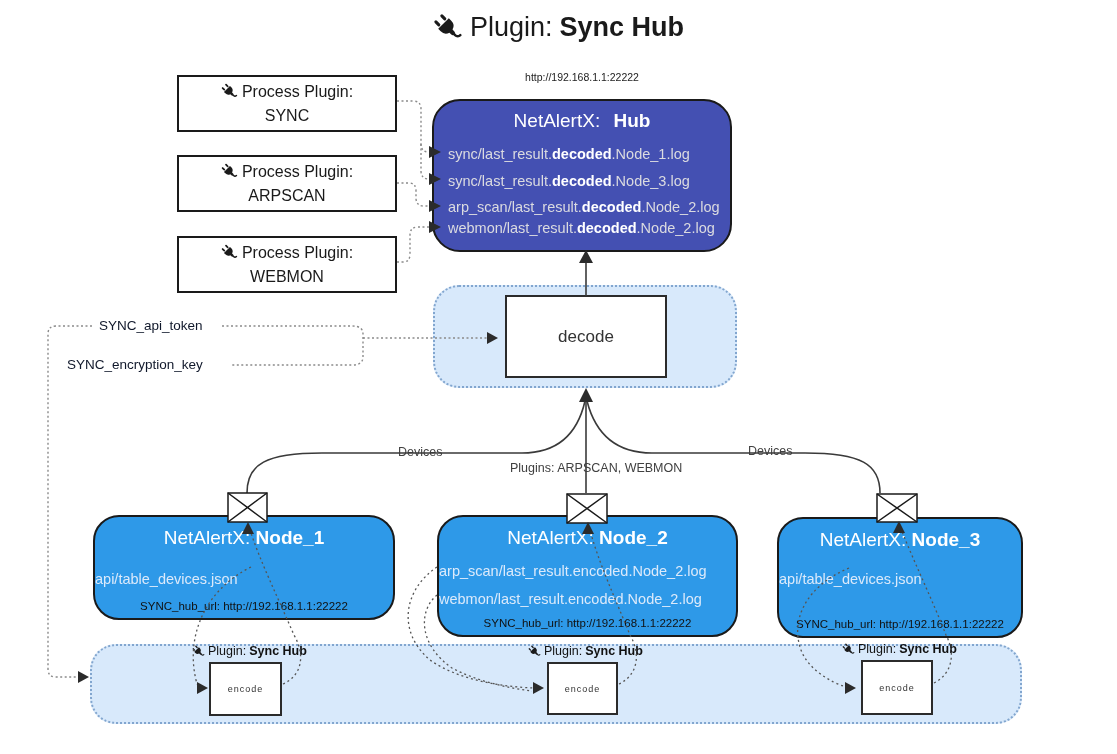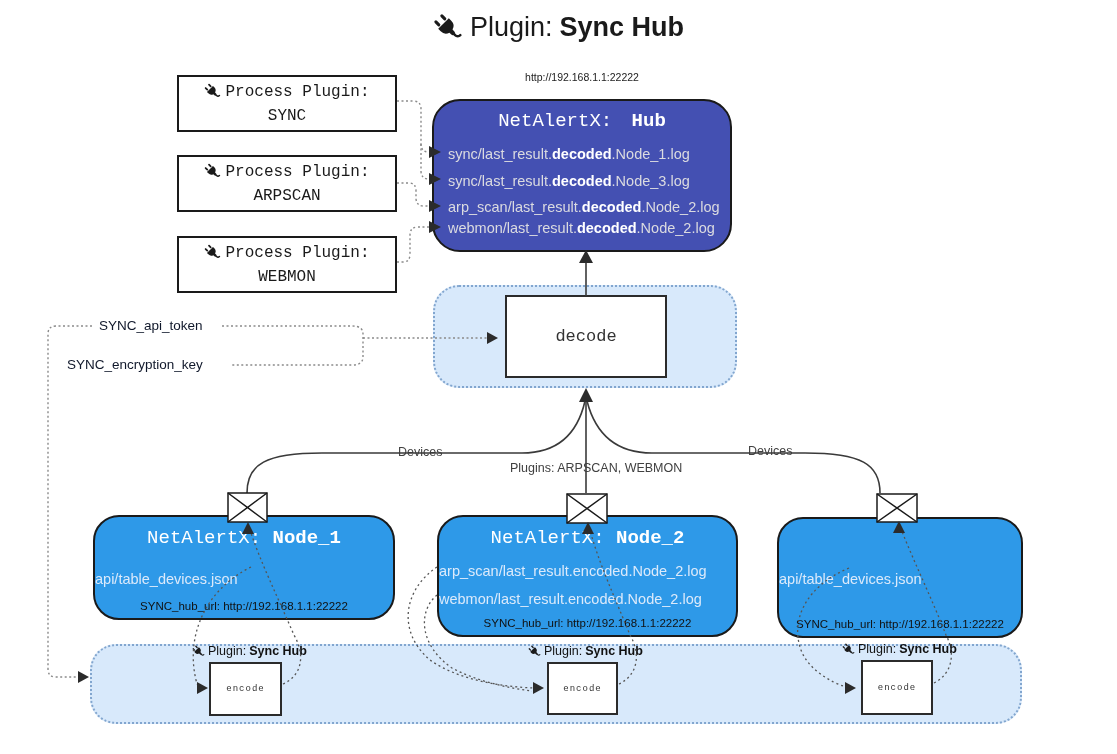--- a/index.html
+++ b/index.html
@@ -4,21 +4,21 @@
 <style>
   * { box-sizing: border-box; margin: 0; padding: 0; }
   html,body { width: 1117px; height: 754px; }
   body {
     position: relative;
     background: #ffffff;
     font-family: "Liberation Sans", sans-serif;
     color: #1a1a1a;
     overflow: hidden;
   }
-  .mono { font-family: Liberation Mono, monospace; }
+  .mono { font-family: Liberation Sans, sans-serif; }
 
   
   .header {
     position: absolute; left: 0; top: 12px; width: 100%;
     display: flex; align-items: center; justify-content: center; gap: 7px;
     font-size: 27px; z-index: 20;
   }
   .header b { font-weight: bold; }
   .plug-icon { overflow: visible; color: #1a1a1a; flex: 0 0 auto; }
 
@@ -195,20 +195,21 @@
   <div class="node-line" style="top:54px">api/table_devices.json</div>
   <div class="node-huburl">SYNC_hub_url: http://192.168.1.1:22222</div>
 </div>
 <div class="node" style="left:437px;top:515px;width:301px;height:122px">
   <div class="node-title mono"><span>NetAlertX: </span><b>Node_2</b></div>
   <div class="node-line" style="top:46px">arp_scan/last_result.encoded.Node_2.log</div>
   <div class="node-line" style="top:74px">webmon/last_result.encoded.Node_2.log</div>
   <div class="node-huburl">SYNC_hub_url: http://192.168.1.1:22222</div>
 </div>
 <div class="node" style="left:777px;top:517px;width:246px;height:121px">
+  <div class="node-title mono"><span>NetAlertX: </span><b>Node_3</b></div>
   <div class="node-line" style="top:52px">api/table_devices.json</div>
   <div class="node-huburl">SYNC_hub_url: http://192.168.1.1:22222</div>
 </div>
 
 <div class="panel" style="left:90px;top:644px;width:932px;height:80px;z-index:0"></div>
 
 <div class="enc-label" style="left:192px;top:644px">
   <svg class="plug-icon" width="13" height="13">
       <use href="#plug"></use>
     </svg>

